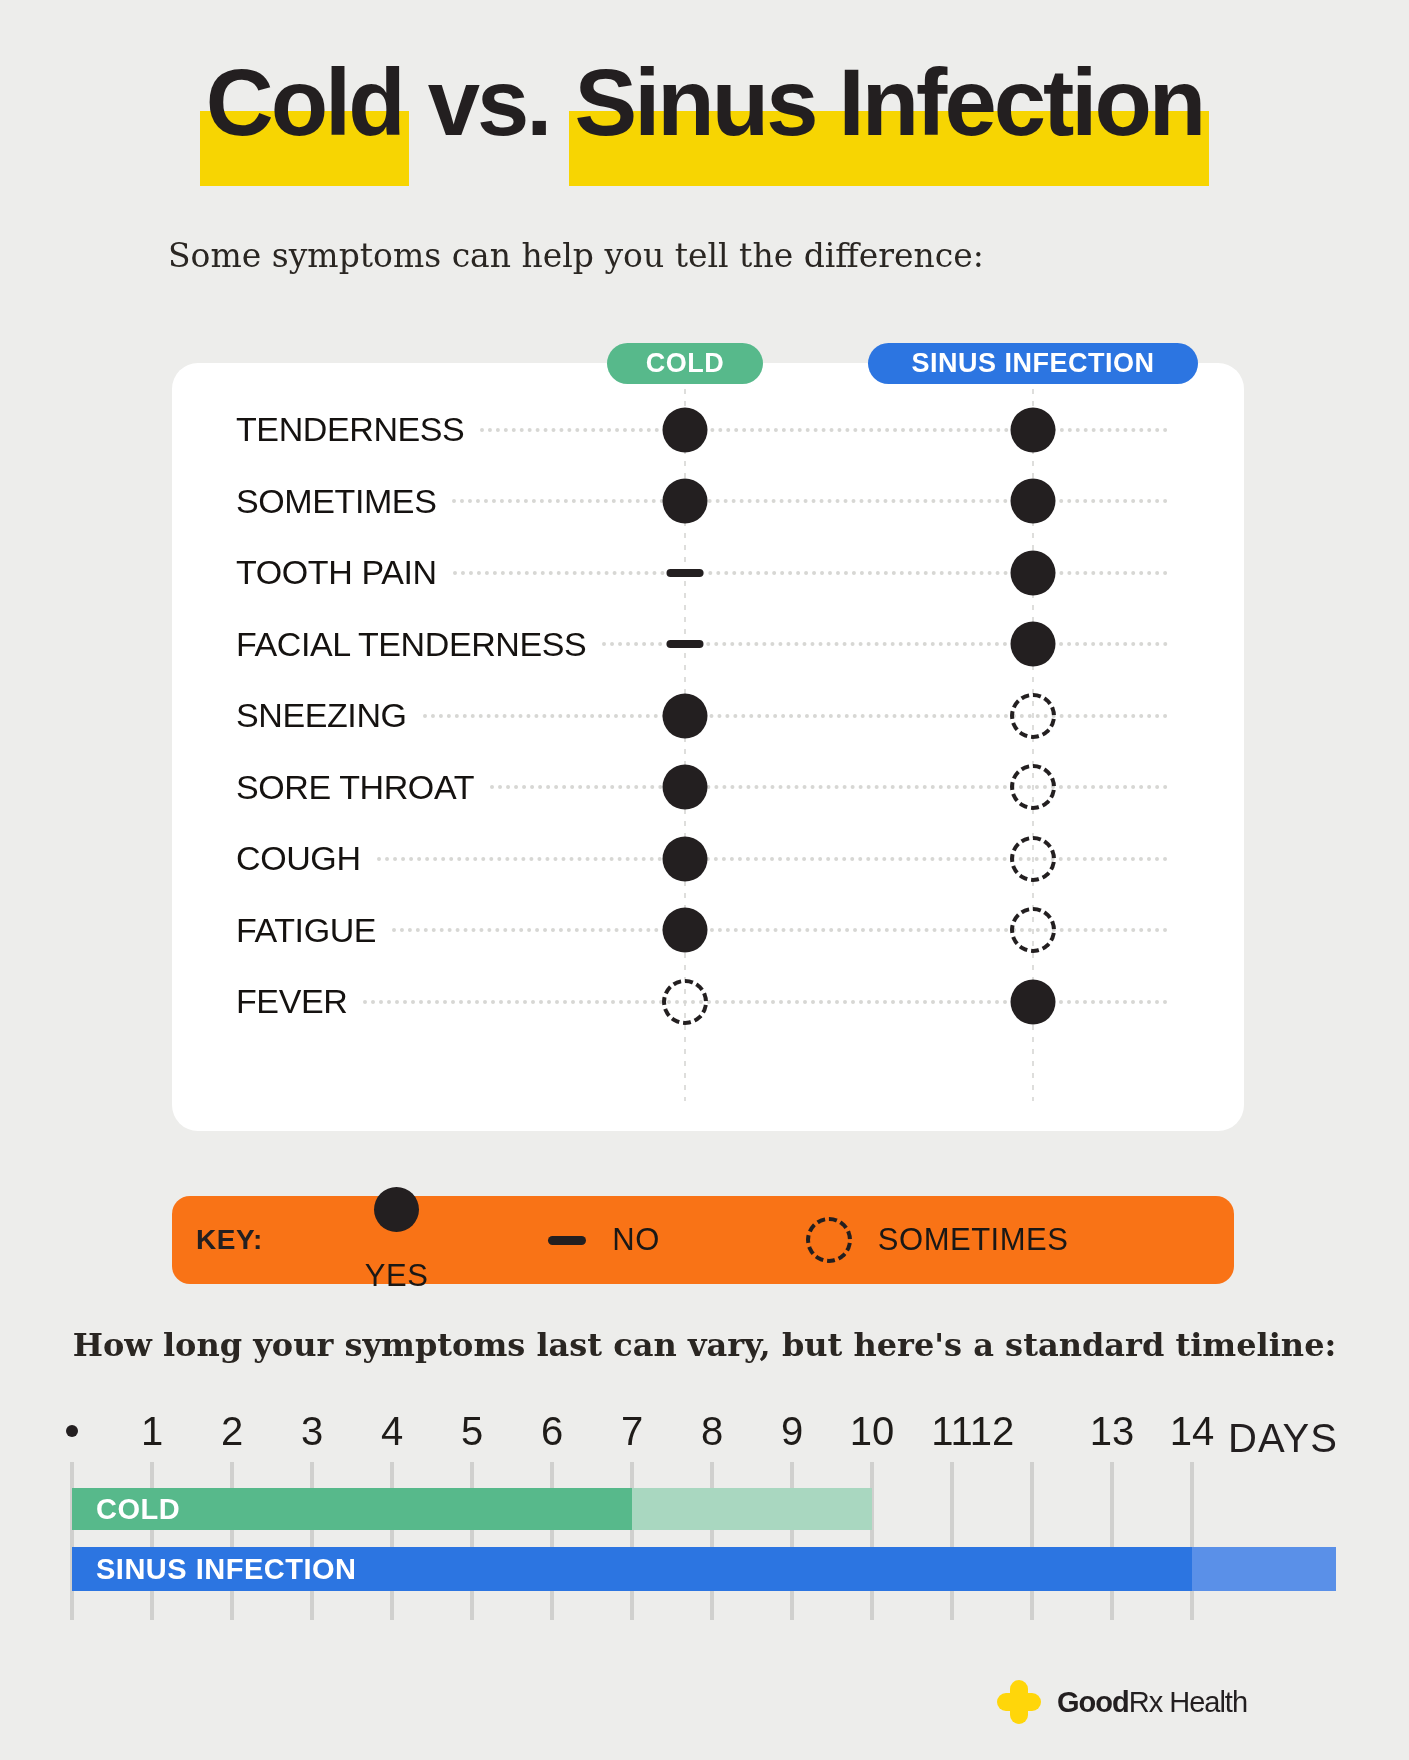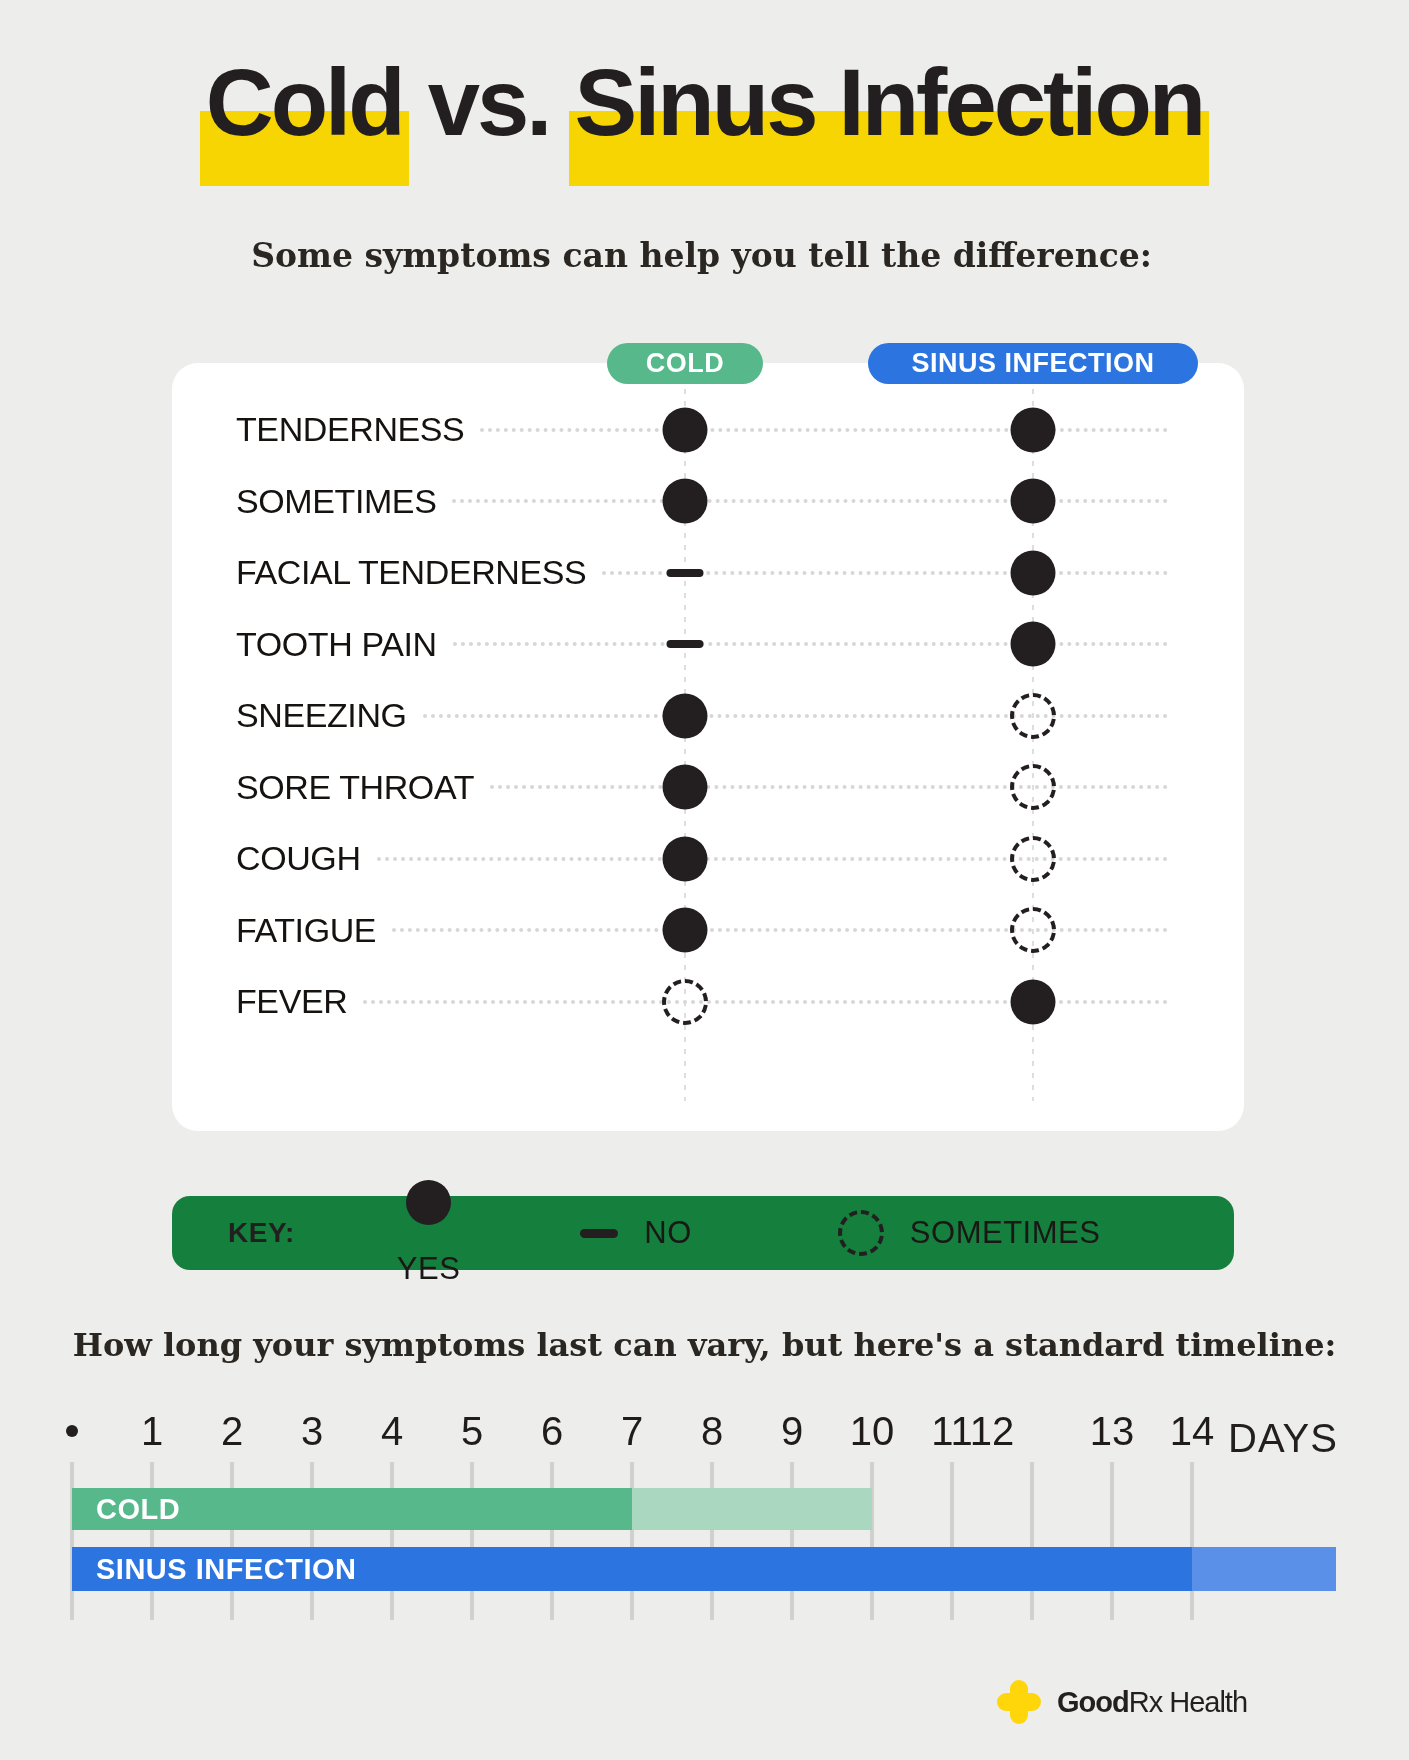--- a/index.html
+++ b/index.html
@@ -20,23 +20,23 @@
   }
   .hl { position:relative; z-index:0; padding:0 2px; }
   .hl::after {
     content:""; position:absolute; left:-4px; right:-4px;
     top:58%; height:72%;
     background:var(--yellow,#F7D502); z-index:-1;
   }
   
   .subtitle {
     position:absolute; top:236px; left:0; width:1152px;
-    text-align:right;
+    text-align:center;
     font-family:"DejaVu Serif", serif;
-    font-size:33px; font-weight:700; color:#2A2622;
+    font-size:33px; font-weight:400; color:#2A2622;
   }
   .tl-heading {
     position:absolute; top:1326px; left:0; width:1409px;
     text-align:center;
     font-family:"DejaVu Serif", serif;
     font-size:32px; font-weight:600; color:#2A2622;
     white-space:nowrap;
   }
   
   .card {
@@ -76,24 +76,24 @@
   .mk.sinus { left:861px; }
   .mk.yes { width:45px; height:45px; border-radius:50%; background:#231F20; }
   .mk.no  { width:37px; height:8px;  border-radius:4px;  background:#231F20; }
   .mk.sometimes {
     width:46px; height:46px; border-radius:50%;
     border:4px dashed #231F20; background:transparent;
   }
   
   .keycard {
     position:absolute; left:172px; top:1196px;
-    width:1062px; height:74px;
-    background:#15803d; border-radius:18px;
+    width:1062px; height:88px;
+    background:#f97316; border-radius:18px;
     display:flex; align-items:center;
-    padding:0 56px;
+    padding:0 24px;
   }
   .key-title { font-size:28px; font-weight:700; letter-spacing:.5px; }
   .key-item { display:flex; align-items:center; gap:26px; }
   .key-item .sym { position:relative; flex:none; }
   .sym.yes { width:45px; height:45px; border-radius:50%; background:#231F20; }
   .sym.no  { width:38px; height:9px;  border-radius:4.5px; background:#231F20; }
   .sym.sometimes { width:46px; height:46px; border-radius:50%; border:4px dashed #231F20; }
   .key-item .lbl { font-size:31px; font-weight:400; color:#1A1816; letter-spacing:.5px; }
   .ki-1 { margin-left:102px;flex-direction:column; }
   .ki-2 { margin-left:120px; }
@@ -156,27 +156,27 @@
         <div class="mk cold yes"></div>
         <div class="mk sinus yes"></div>
       </div>
       <div class="row">
         <div class="row-label">SOMETIMES</div>
         <div class="leader"></div>
         <div class="mk cold yes"></div>
         <div class="mk sinus yes"></div>
       </div>
       <div class="row">
+        <div class="row-label">TOOTH PAIN</div>
+        <div class="leader"></div>
+        <div class="mk cold no"></div>
+        <div class="mk sinus yes"></div>
+      </div>
+      <div class="row">
         <div class="row-label">FACIAL TENDERNESS</div>
-        <div class="leader"></div>
-        <div class="mk cold no"></div>
-        <div class="mk sinus yes"></div>
-      </div>
-      <div class="row">
-        <div class="row-label">TOOTH PAIN</div>
         <div class="leader"></div>
         <div class="mk cold no"></div>
         <div class="mk sinus yes"></div>
       </div>
       <div class="row">
         <div class="row-label">SNEEZING</div>
         <div class="leader"></div>
         <div class="mk cold yes"></div>
         <div class="mk sinus sometimes"></div>
       </div>

